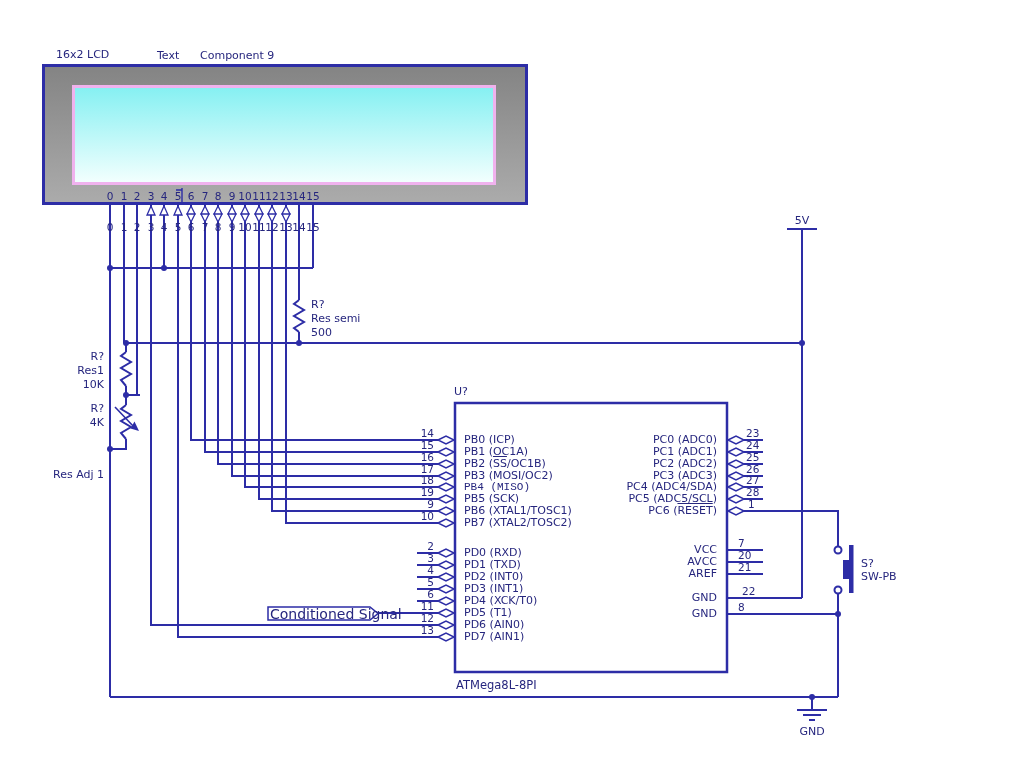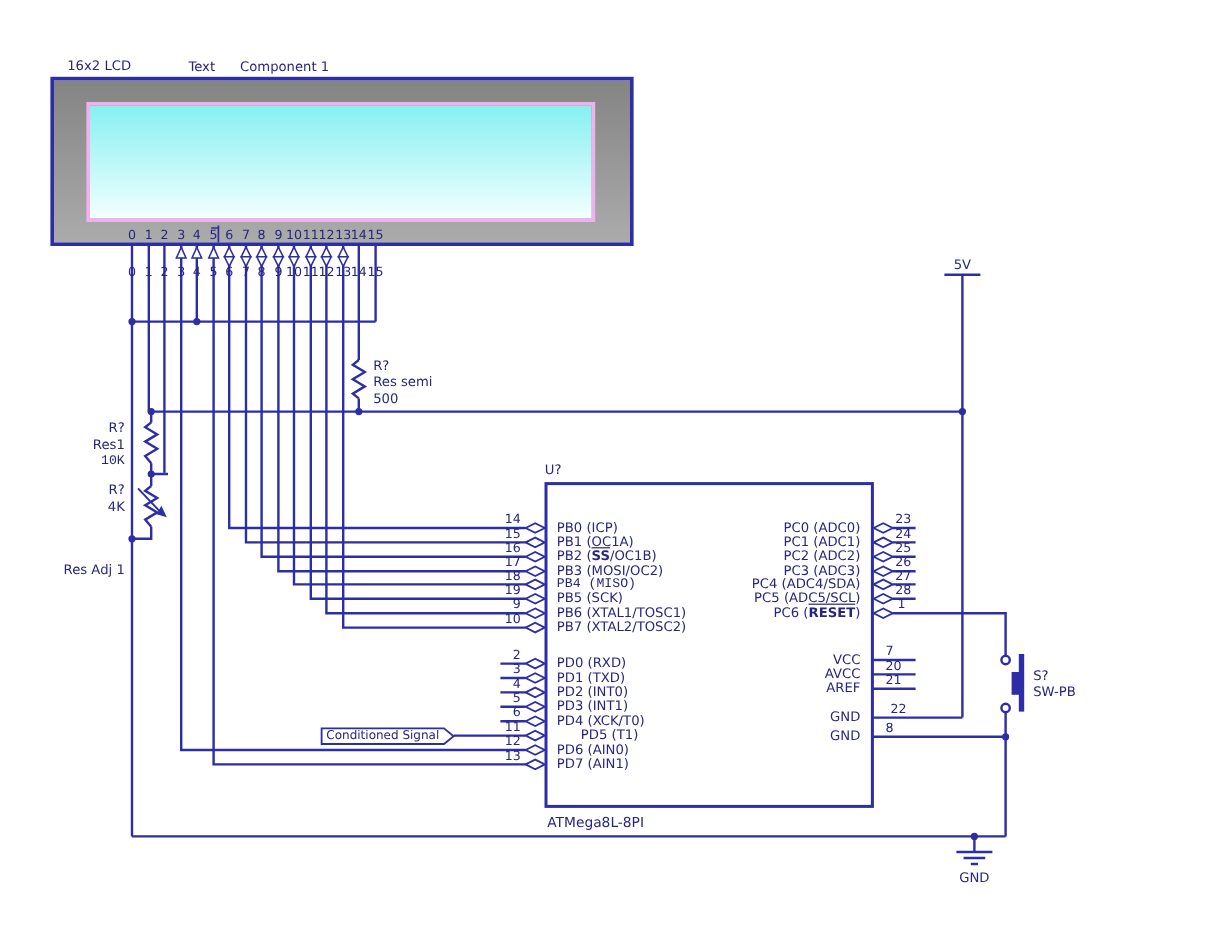--- a/index.html
+++ b/index.html
@@ -3,21 +3,21 @@
 <meta charset="utf-8">
 <style>
   html,body{margin:0;padding:0;background:#fff;}
   #canvas{position:relative;width:1024px;height:774px;background:#ffffff;overflow:hidden;
           font-family:"DejaVu Sans","Liberation Sans",sans-serif;color:#26267e;}
   .txt{position:absolute;font-size:11px;line-height:12px;height:12px;white-space:nowrap;color:#26267e;}
   .num{position:absolute;font-size:10.5px;line-height:12px;height:12px;width:14px;text-align:center;color:#26267e;}
   .pnum{position:absolute;font-size:10.5px;line-height:12px;height:12px;color:#26267e;}
   .plabel{position:absolute;font-size:11px;line-height:12px;height:12px;white-space:nowrap;color:#26267e;}
   .plabel-r{position:absolute;font-size:11px;line-height:12px;height:12px;white-space:nowrap;color:#26267e;width:180px;text-align:right;}
-  .over{text-decoration:overline;font-weight:bold;}
+  .over{text-decoration:overline;}
   .ralign{text-align:right;width:74px;}
   #lcd-body{position:absolute;left:42px;top:64px;width:486px;height:141px;
             background:linear-gradient(#848484,#ababab);border:3px solid #2d2da6;box-sizing:border-box;z-index:1;}
   #lcd-screen{position:absolute;left:27px;top:18px;width:424px;height:100px;
               background:linear-gradient(#86f0f2,#f2fffe);border:3px solid #f0b2ee;box-sizing:border-box;}
   svg#wires{position:absolute;left:0;top:0;z-index:2;}
   .textlayer{position:absolute;left:0;top:0;width:1024px;height:774px;z-index:3;}
 </style>
 </head>
 <body>
@@ -140,21 +140,21 @@
       <rect x="843" y="560" width="6.5" height="19" fill="#2d2da6"></rect>
     </g>
 
     <polygon points="268,607 370,607 378,613.5 370,620 268,620" fill="#ffffff" stroke="#2d2da6" stroke-width="1.5"></polygon>
   </svg>
 
   <div class="textlayer">
 
     <div class="txt" style="left:56px;top:49px;">16x2 LCD</div>
     <div class="txt" style="left:129px;top:50px;margin-left:28px;">Text</div>
-    <div class="txt" style="left:200px;top:50px;">Component 1</div>
+    <div class="txt" style="left:200px;top:50px;">Component 9</div>
 
     <div class="num" style="left:103px;top:190px;">0</div>
     <div class="num" style="left:117px;top:190px;">1</div>
     <div class="num" style="left:130px;top:190px;">2</div>
     <div class="num" style="left:144px;top:190px;">3</div>
     <div class="num" style="left:157px;top:190px;">4</div>
     <div class="num" style="left:171px;top:190px;">5</div>
     <div class="num" style="left:184px;top:190px;">6</div>
     <div class="num" style="left:198px;top:190px;">7</div>
     <div class="num" style="left:211px;top:190px;">8</div>
@@ -182,33 +182,33 @@
     <div class="num" style="left:279px;top:221px;">13</div>
     <div class="num" style="left:292px;top:221px;">14</div>
     <div class="num" style="left:306px;top:221px;">15</div>
 
     <div class="txt" style="left:311px;top:299px;">R?</div>
     <div class="txt" style="left:311px;top:313px;">Res semi</div>
     <div class="txt" style="left:311px;top:327px;">500</div>
 
     <div class="txt ralign" style="left:30px;top:351px;">R?</div>
     <div class="txt ralign" style="left:30px;top:365px;">Res1</div>
-    <div class="txt ralign" style="left:30px;top:379px;font-family:Liberation Mono, monospace;">10K</div>
+    <div class="txt ralign" style="left:30px;top:379px;">10K</div>
 
     <div class="txt ralign" style="left:30px;top:403px;">R?</div>
     <div class="txt ralign" style="left:30px;top:417px;">4K</div>
     <div class="txt ralign" style="left:30px;top:431px;margin-top:38px;">Res Adj 1</div>
 
     <div class="txt" style="left:789px;top:215px;width:26px;text-align:center;">5V</div>
     <div class="txt" style="left:795px;top:726px;width:34px;text-align:center;">GND</div>
 
     <div class="txt" style="left:861px;top:558px;">S?</div>
     <div class="txt" style="left:861px;top:571px;">SW-PB</div>
 
-    <div class="txt" style="left:270px;top:608px;width:98px;text-align:center;font-size:10px;">Conditioned Signal</div>
+    <div class="txt" style="left:270px;top:608px;width:98px;text-align:center;font-size:14px;">Conditioned Signal</div>
 
     <div class="txt" style="left:454px;top:386px;">U?</div>
     <div class="txt" style="left:456px;top:679px;font-size:11.5px;">ATMega8L-8PI</div>
 
     <div class="pnum" style="left:406px;top:427px;width:28px;text-align:right;">14</div>
     <div class="pnum" style="left:406px;top:439px;width:28px;text-align:right;">15</div>
     <div class="pnum" style="left:406px;top:451px;width:28px;text-align:right;">16</div>
     <div class="pnum" style="left:406px;top:463px;width:28px;text-align:right;">17</div>
     <div class="pnum" style="left:406px;top:474px;width:28px;text-align:right;">18</div>
     <div class="pnum" style="left:406px;top:486px;width:28px;text-align:right;">19</div>
@@ -229,21 +229,21 @@
     <div class="plabel" style="left:464px;top:470px;"><span>PB3 (MOSI/OC2)</span><span class="over"></span><span></span></div>
     <div class="plabel" style="left:464px;top:481px;font-family:Liberation Mono, monospace;"><span>PB4 (MISO)</span><span class="over"></span><span></span></div>
     <div class="plabel" style="left:464px;top:493px;"><span>PB5 (SCK)</span><span class="over"></span><span></span></div>
     <div class="plabel" style="left:464px;top:505px;"><span>PB6 (XTAL1/TOSC1)</span><span class="over"></span><span></span></div>
     <div class="plabel" style="left:464px;top:517px;"><span>PB7 (XTAL2/TOSC2)</span><span class="over"></span><span></span></div>
     <div class="plabel" style="left:464px;top:547px;"><span>PD0 (RXD)</span><span class="over"></span><span></span></div>
     <div class="plabel" style="left:464px;top:559px;"><span>PD1 (TXD)</span><span class="over"></span><span></span></div>
     <div class="plabel" style="left:464px;top:571px;"><span>PD2 (INT0)</span><span class="over"></span><span></span></div>
     <div class="plabel" style="left:464px;top:583px;"><span>PD3 (INT1)</span><span class="over"></span><span></span></div>
     <div class="plabel" style="left:464px;top:595px;"><span>PD4 (XCK/T0)</span><span class="over"></span><span></span></div>
-    <div class="plabel" style="left:484px;top:607px;"><span>PD5 (T1)</span><span class="over"></span><span></span></div>
+    <div class="plabel" style="left:464px;top:607px;"><span>PD5 (T1)</span><span class="over"></span><span></span></div>
     <div class="plabel" style="left:464px;top:619px;"><span>PD6 (AIN0)</span><span class="over"></span><span></span></div>
     <div class="plabel" style="left:464px;top:631px;"><span>PD7 (AIN1)</span><span class="over"></span><span></span></div>
 
     <div class="pnum" style="left:746px;top:427px;">23</div>
     <div class="pnum" style="left:746px;top:439px;">24</div>
     <div class="pnum" style="left:746px;top:451px;">25</div>
     <div class="pnum" style="left:746px;top:463px;">26</div>
     <div class="pnum" style="left:746px;top:474px;">27</div>
     <div class="pnum" style="left:746px;top:486px;">28</div>
     <div class="pnum" style="left:748px;top:498px;">1</div>

